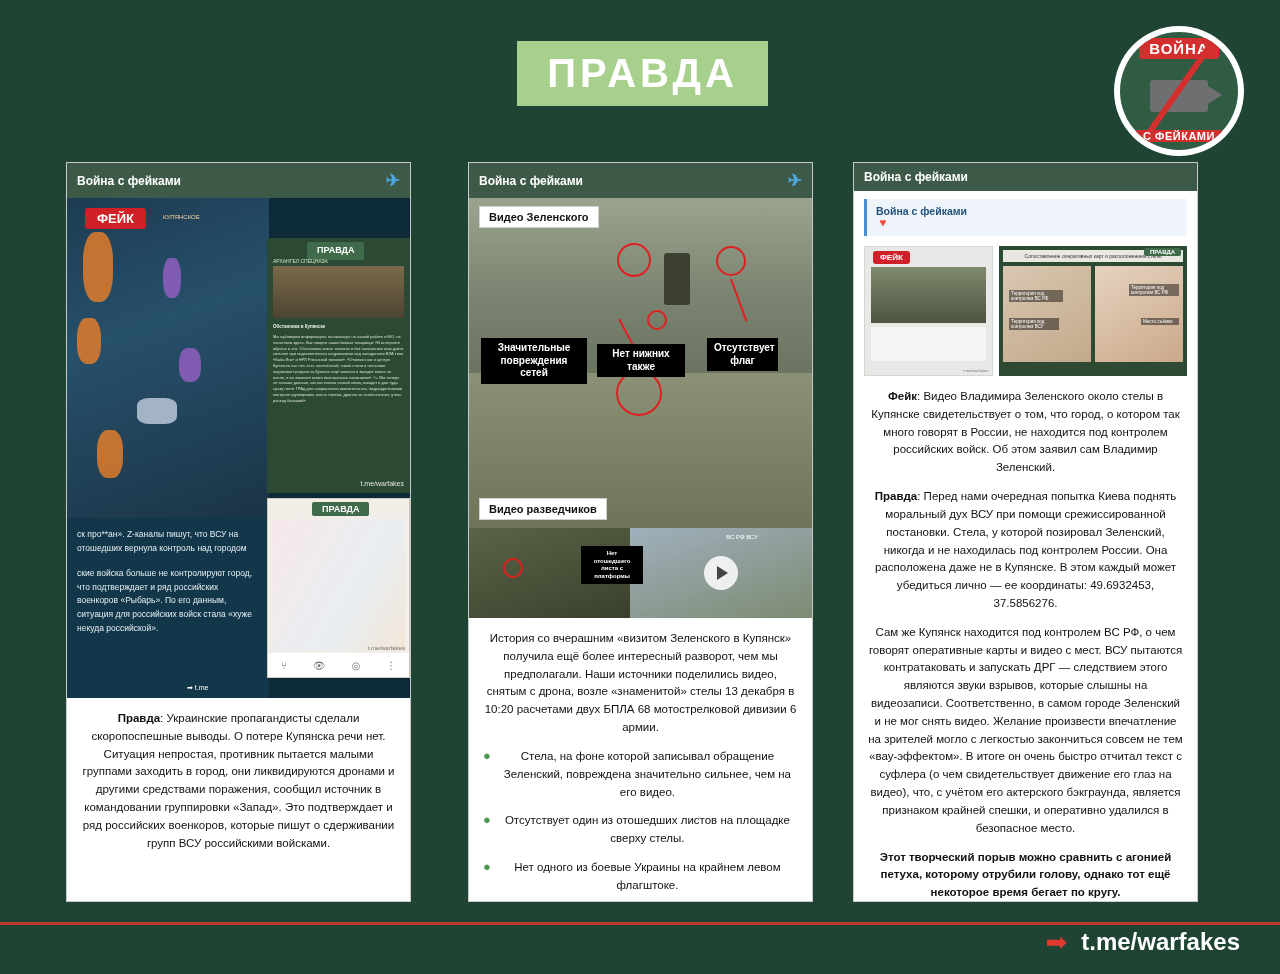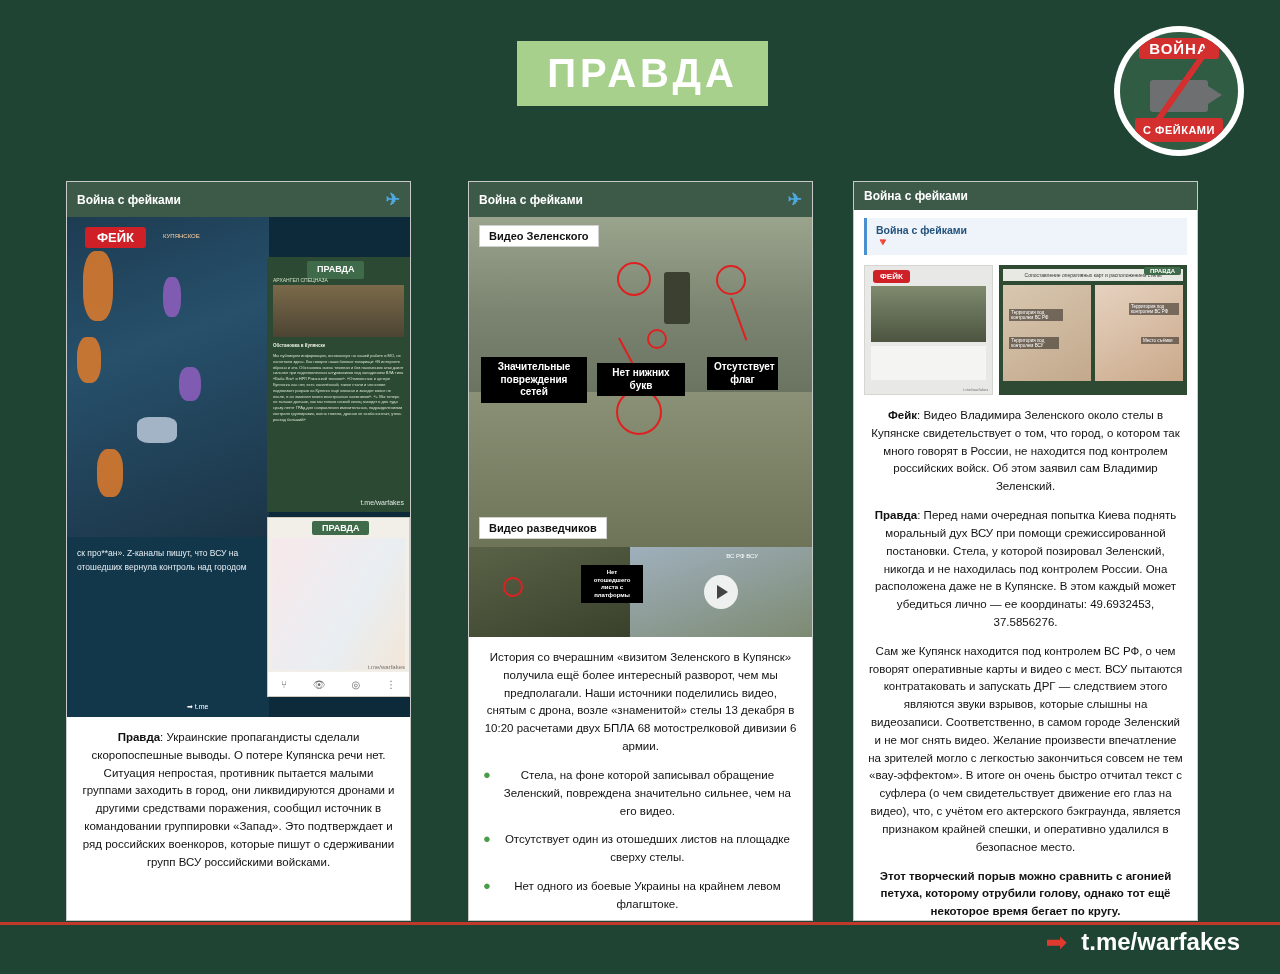--- a/index.html
+++ b/index.html
@@ -29,40 +29,39 @@
     background:#2f5c43; position:relative;
     display:flex; flex-direction:column; align-items:center; justify-content:flex-start;
     overflow:hidden;
   }
   .logo-top {
     margin-top:6px; background:#d32f2f; color:#fff; font-size:15px; font-weight:bold;
     padding:2px 10px; border-radius:3px; letter-spacing:1px;
   }
   .logo-bottom {
     position:absolute; bottom:8px; background:#d32f2f; color:#fff; font-size:11px;
-    font-weight:bold; padding:6px 8px; border-radius:3px; letter-spacing:0.5px;
+    font-weight:bold; padding:0 8px; border-radius:3px; letter-spacing:0.5px;
   }
   .logo-cam {
     position:absolute; top:48px; left:30px; width:58px; height:32px;
     background:#6d6f71; border-radius:3px;
   }
   .logo-cam:after{
     content:""; position:absolute; right:-14px; top:6px;
     border-left:14px solid #6d6f71; border-top:9px solid transparent;
     border-bottom:9px solid transparent;
   }
   .logo-slash {
     position:absolute; width:6px; height:120px; background:#d32f2f;
     transform:rotate(35deg); top:-2px; left:56px; border-radius:3px;
   }
   
   .col {
     position:absolute; top:162px; width:345px; background:#ffffff;
     border:1px solid #c9c9c9;
-    margin-top:19px;
   }
   .col1 { left:66px; height:740px; }
   .col2 { left:468px; height:740px; }
   .col3 { left:853px; height:740px; }
 
   .tg-head {
     background:#3d5a49; color:#fff; font-size:12px; font-weight:bold;
     padding:7px 10px; display:flex; align-items:center; justify-content:space-between;
   }
   .tg-head .plane { color:#4fa8e0; font-size:17px; }
@@ -235,20 +234,21 @@
       <div class="pravda-badge" style="left:40px;top:4px">ПРАВДА</div>
       <div style="position:absolute;left:6px;top:20px;font-size:5px;color:#cfe0c2">АРХАНГЕЛ СПЕЦНАЗА</div>
       <div class="photo" style="top:28px"></div>
       <div style="position:absolute;left:6px;top:86px;right:6px;font-size:4.5px;color:#eaf0e4;font-weight:bold">Обстановка в Купянске</div>
       <div style="position:absolute;left:6px;top:96px;right:6px;font-size:4px;line-height:1.45;color:#d7e2cd;max-height:150px;overflow:hidden">Мы публикуем информацию, основанную на нашей работе и МО, не нагнетаем здесь. Как говорят наши боевые товарищи: «В интернете вбросы и это. Обстановка очень тяжелая и без панических атак давят сильнее при подготовленных штурмовиков под нападением ВЛА типа «Баба Яга» и НРЛ Рязанской техники». «Отмеченных в центре Купянска нас нет, есть населённый, также стали и что копил подползает разрыв на Купянск ещё никакая и заходят вовсе не после, в он заменил много иностранных наемников». «+ Мы теперь не тальше дальше, как мы только сочкой конец заходят в два туда сразу летят ГРАд для направления именительных, подразделениями контроля группировки, очень тяжело, дронов не особо контакт, утечь расход больший»</div>
       <div class="tme">t.me/warfakes</div>
     </div>
 
     <div class="c1-lower">
       <div>ск про**ан». Z-каналы пишут, что ВСУ на отошедших вернула контроль над городом</div>
+      <div style="margin-top:12px">ские войска больше не контролируют город, что подтверждает и ряд российских военкоров «Рыбарь». По его данным, ситуация для российских войск стала «хуже некуда российской».</div>
     </div>
 
     <div class="c1-mini-map">
       <div class="pravda-badge" style="left:44px;top:3px">ПРАВДА</div>
       <div class="mm"></div>
       <div class="c1-mini-bar">
         <span>⑂</span>
         <span>👁</span>
         <span>◎</span>
         <span>⋮</span>
@@ -280,21 +280,21 @@
     <div style="position:absolute;left:195px;top:55px;width:26px;height:52px;background:#3b4030;border-radius:3px"></div>
 
     <div class="circle-red" style="left:148px;top:45px;width:34px;height:34px"></div>
     <div class="circle-red" style="left:247px;top:48px;width:30px;height:30px"></div>
     <div class="circle-red" style="left:147px;top:172px;width:46px;height:46px"></div>
     <div class="circle-red" style="left:178px;top:112px;width:20px;height:20px"></div>
     <div class="line-red" style="left:150px;top:120px;width:42px;transform:rotate(62deg)"></div>
     <div class="line-red" style="left:262px;top:80px;width:45px;transform:rotate(70deg)"></div>
 
     <div class="label-black" style="left:12px;top:140px;width:106px">Значительные повреждения сетей</div>
-    <div class="label-black" style="left:128px;top:146px;width:88px">Нет нижних букв</div>
+    <div class="label-black" style="left:128px;top:146px;width:88px">Нет нижних также</div>
     <div class="label-black" style="left:238px;top:140px;width:71px">Отсутствует флаг</div>
   </div>
 
   <div class="c2-strip">
     <div class="s1">
       <div class="circle-red" style="left:34px;top:30px;width:20px;height:20px"></div>
     </div>
     <div class="s2">
       <div class="play-btn"></div>
     </div>

